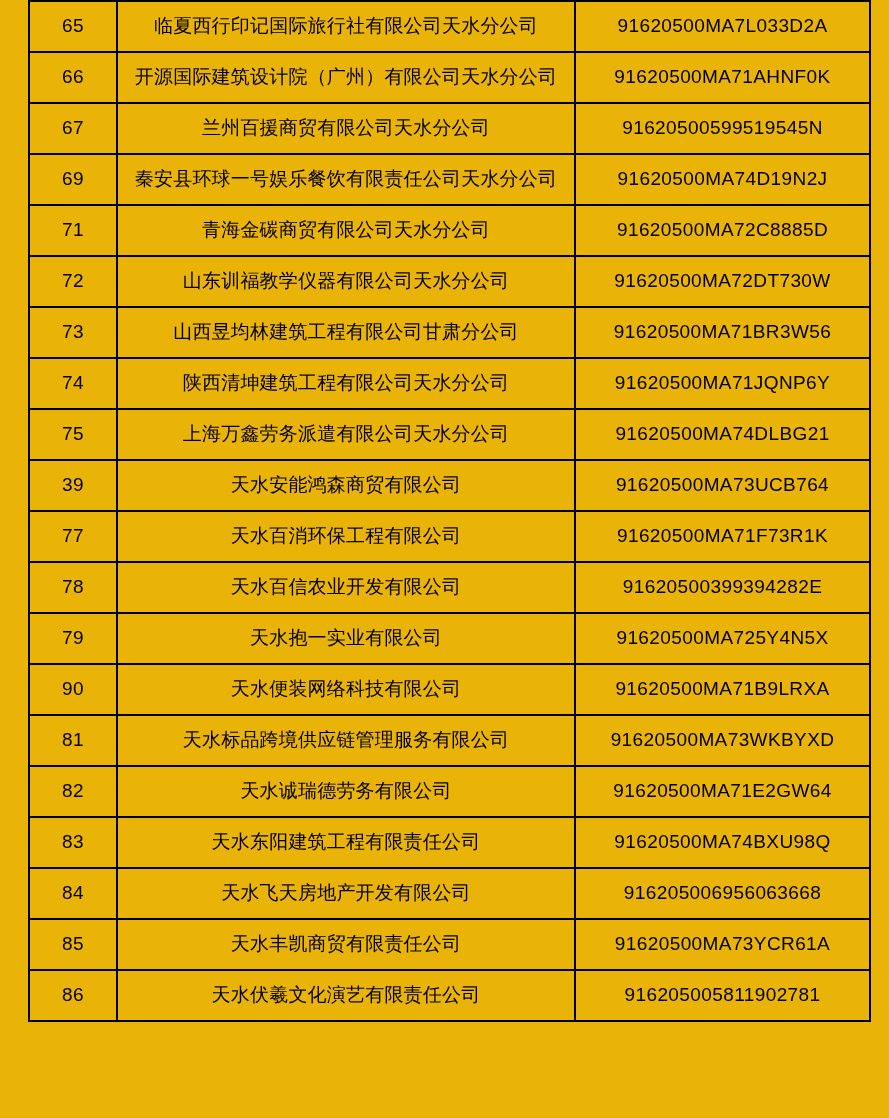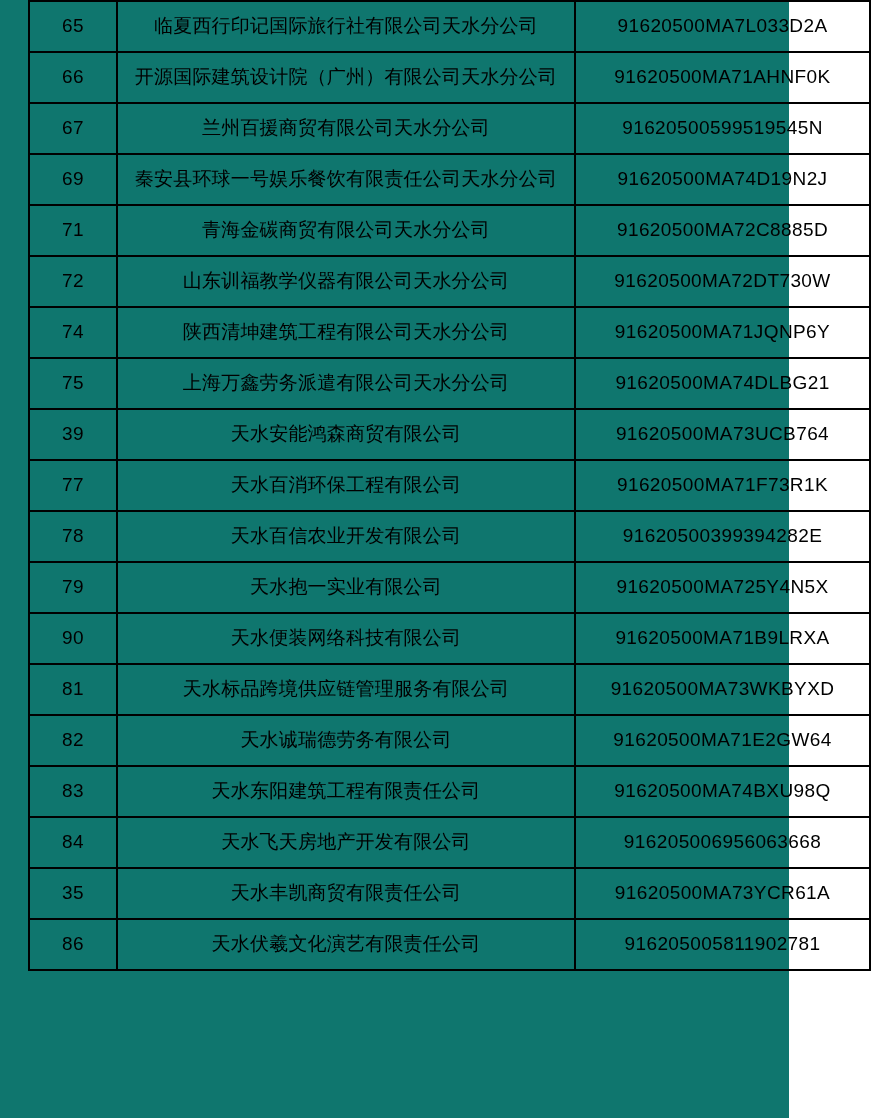--- a/index.html
+++ b/index.html
@@ -9,23 +9,23 @@
   }
   body {
     width: 889px;
     height: 1118px;
     font-family: "Liberation Sans", "DejaVu Sans", sans-serif;
     color: #000000;
     overflow: hidden;
   }
   .page {
     position: relative;
-    width: 789px;
+    width: 889px;
     height: 1118px;
-    background: #0f766e;
+    background: #eab308;
   }
   table.reg-table {
     border-collapse: collapse;
     table-layout: fixed;
     width: 841px;
     margin-left: 28px;
     margin-top: 0px;
   }
   table.reg-table col.c-index { width: 88px; }
   table.reg-table col.c-name  { width: 458px; }
@@ -92,20 +92,25 @@
         <td class="cell-index">71</td>
         <td class="cell-name">青海金碳商贸有限公司天水分公司</td>
         <td class="cell-code">91620500MA72C8885D</td>
       </tr>
       <tr>
         <td class="cell-index">72</td>
         <td class="cell-name">山东训福教学仪器有限公司天水分公司</td>
         <td class="cell-code">91620500MA72DT730W</td>
       </tr>
       <tr>
+        <td class="cell-index">73</td>
+        <td class="cell-name">山西昱均林建筑工程有限公司甘肃分公司</td>
+        <td class="cell-code">91620500MA71BR3W56</td>
+      </tr>
+      <tr>
         <td class="cell-index">74</td>
         <td class="cell-name">陕西清坤建筑工程有限公司天水分公司</td>
         <td class="cell-code">91620500MA71JQNP6Y</td>
       </tr>
       <tr>
         <td class="cell-index">75</td>
         <td class="cell-name">上海万鑫劳务派遣有限公司天水分公司</td>
         <td class="cell-code">91620500MA74DLBG21</td>
       </tr>
       <tr>
@@ -147,21 +152,21 @@
         <td class="cell-index">83</td>
         <td class="cell-name">天水东阳建筑工程有限责任公司</td>
         <td class="cell-code">91620500MA74BXU98Q</td>
       </tr>
       <tr>
         <td class="cell-index">84</td>
         <td class="cell-name">天水飞天房地产开发有限公司</td>
         <td class="cell-code">916205006956063668</td>
       </tr>
       <tr>
-        <td class="cell-index">35</td>
+        <td class="cell-index">85</td>
         <td class="cell-name">天水丰凯商贸有限责任公司</td>
         <td class="cell-code">91620500MA73YCR61A</td>
       </tr>
       <tr>
         <td class="cell-index">86</td>
         <td class="cell-name">天水伏羲文化演艺有限责任公司</td>
         <td class="cell-code">916205005811902781</td>
       </tr>
 
     </tbody>

